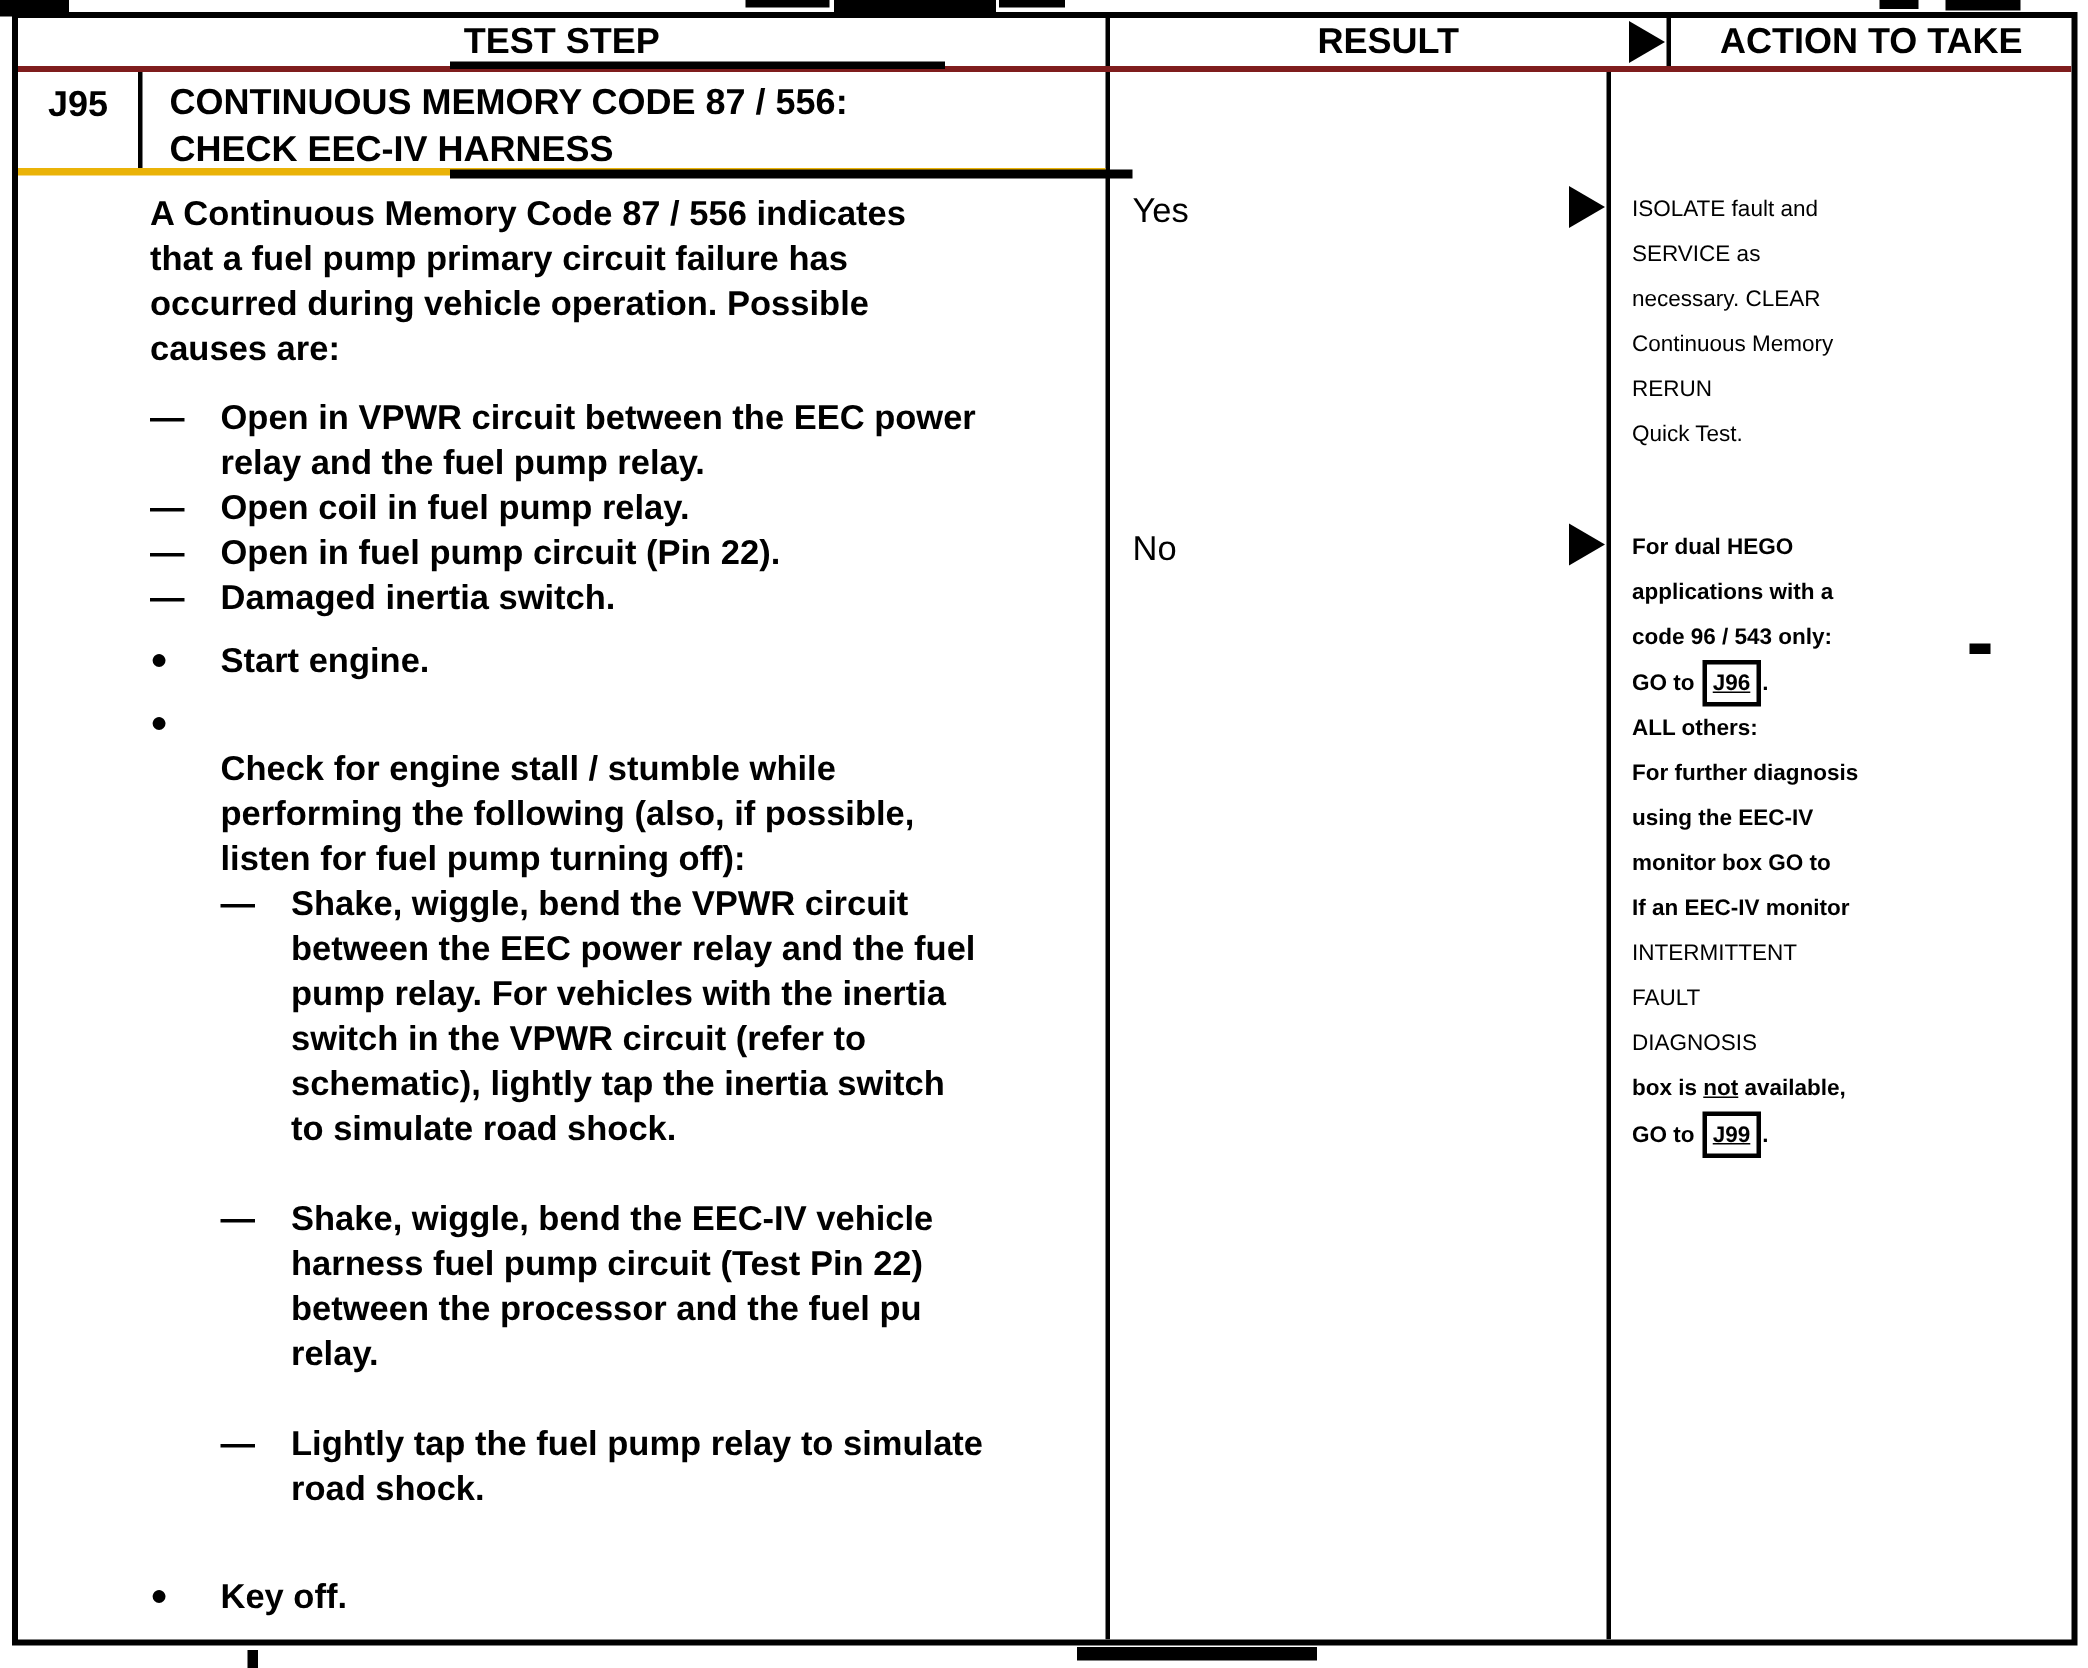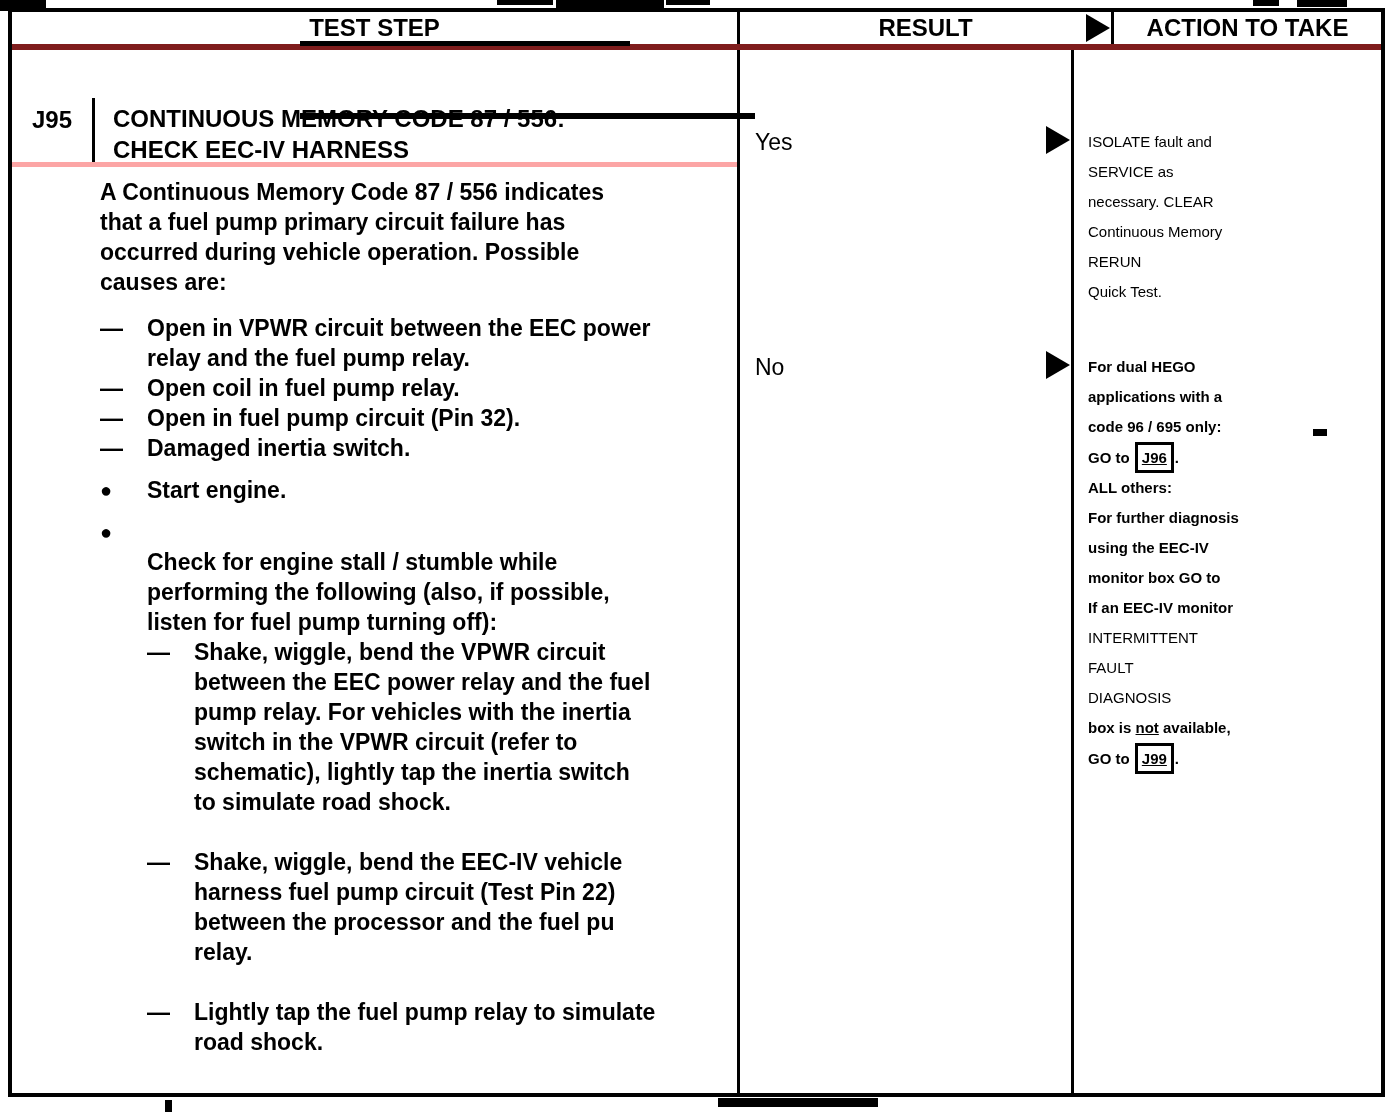--- a/index.html
+++ b/index.html
@@ -1,28 +1,28 @@
 <!DOCTYPE html>
 <html><head>
 <meta charset="utf-8">
 <style>
   html,body{margin:0;padding:0;background:#fff;}
   body{width:1392px;height:1112px;position:relative;font-family:"Liberation Sans","DejaVu Sans",sans-serif;color:#000;}
   .page{position:absolute;inset:0;background:#fff;overflow:hidden;}
   .tbl{position:absolute;left:8px;top:8px;width:1377px;height:1089px;border:4px solid #000;box-sizing:border-box;display:flex;flex-direction:column;overflow:hidden;background:#fff;}
-  .hdr{display:flex;height:32px;border-bottom:6px solid #7f1d1d;flex:0 0 auto;text-align:center;}
+  .hdr{display:flex;height:32px;border-bottom:4px solid #7f1d1d;flex:0 0 auto;text-align:center;}
   .hcell{box-sizing:border-box;display:flex;align-items:center;justify-content:center;font-weight:bold;font-size:24px;}
   .hc1{width:728px;border-right:3px solid #000;}
   .hc2{width:374px;border-right:3px solid #000;position:relative;}
   .hc3{flex:1;}
   .bodyrow{flex:1;display:flex;min-height:0;}
   .bc1{width:728px;border-right:3px solid #000;box-sizing:border-box;display:flex;flex-direction:column;}
   .bc2{width:334px;border-right:3px solid #000;box-sizing:border-box;position:relative;padding-left:32px;}
   .bc3{flex:1;position:relative;}
-  .steprow{display:flex;height:64px;border-bottom:5px solid #fca5a5;flex:0 0 auto;margin-top:48px;}
+  .steprow{display:flex;height:64px;border-bottom:5px solid #eab308;flex:0 0 auto;}
   .idcell{width:80px;border-right:3px solid #000;box-sizing:content-box;display:flex;justify-content:center;padding-top:8px;font-weight:bold;font-size:24px;}
   .titlecell{flex:1;padding:5px 0 0 18px;font-weight:bold;font-size:24px;line-height:31px;white-space:pre-line;}
   .content{padding:10px 14px 0 88px;font-size:23px;line-height:30px;font-weight:bold;}
   .intro{white-space:pre-line;margin:0 0 16px 0;}
   .li{display:flex;}
   .li .mk{flex:0 0 47px;}
   .li .tx{white-space:pre-line;flex:1;}
   .step{margin-top:12px;}
   .causes .li{margin:0;}
   .bmk{font-size:20px;}
@@ -79,21 +79,21 @@
               <span class="mk">—</span>
               <span class="tx">Open in VPWR circuit between the EEC power
 relay and the fuel pump relay.</span>
             </div>
             <div class="li">
               <span class="mk">—</span>
               <span class="tx">Open coil in fuel pump relay.</span>
             </div>
             <div class="li">
               <span class="mk">—</span>
-              <span class="tx">Open in fuel pump circuit (Pin 32).</span>
+              <span class="tx">Open in fuel pump circuit (Pin 22).</span>
             </div>
             <div class="li">
               <span class="mk">—</span>
               <span class="tx">Damaged inertia switch.</span>
             </div>
           </div>
 
           <div class="li step">
             <span class="mk bmk">●</span>
             <span class="tx">Start engine.</span>
@@ -155,21 +155,21 @@
         <div class="act act-yes pre" style="top:77px;">ISOLATE fault and
 SERVICE as
 necessary. CLEAR
 Continuous Memory
 RERUN
 Quick Test.</div>
 
         <div class="act act-no" style="top:302px;">
           <div class="pre">For dual HEGO
 applications with a
-code 96 / 695 only:</div>
+code 96 / 543 only:</div>
           <div>
             <span>GO to </span><span class="jbox">J96</span><span>.</span>
           </div>
           <div class="pre">ALL others:
 For further diagnosis
 using the EEC-IV
 monitor box GO to</div>
           <div class="pre">If an EEC-IV monitor</div>
           <div class="pre reg">INTERMITTENT
 FAULT

